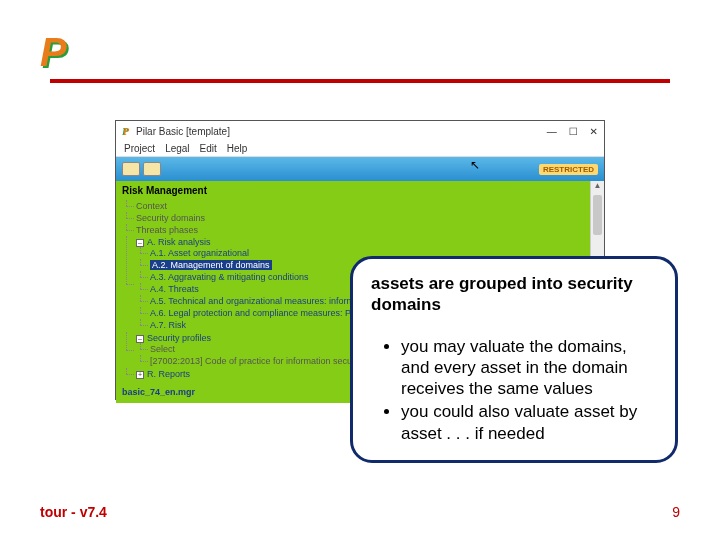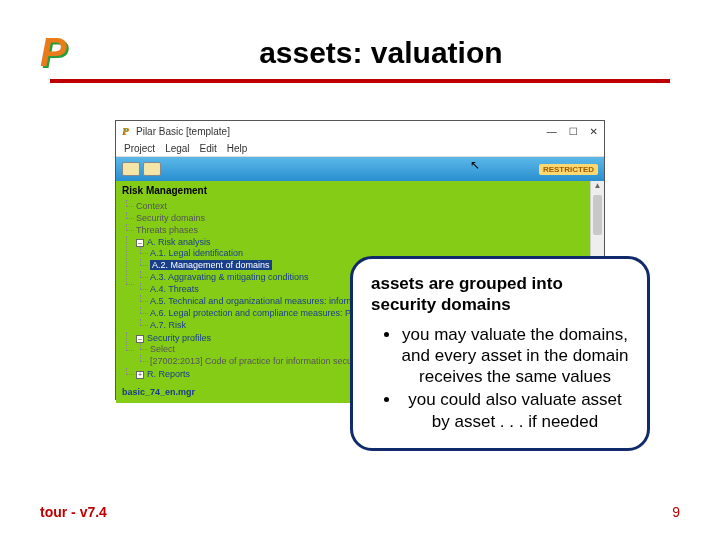--- a/index.html
+++ b/index.html
@@ -45,39 +45,38 @@
 
   .status-footer { position: absolute; left: 6px; bottom: 6px; font-size: 9px; color: #1a3f8a; font-weight: 700; }
   .vscroll { width: 14px; background: #eee; border-left: 1px solid #ccc; position: relative; }
   .vscroll .thumb { position: absolute; top: 14px; left: 2px; right: 2px; height: 40px; background: #c8c8c8; border-radius: 2px; }
   .vscroll .arrow { position: absolute; left: 0; right: 0; height: 12px; text-align: center; font-size: 8px; color: #666; }
   .vscroll .arrow.up { top: 0; }
   .vscroll .arrow.down { bottom: 0; }
 
   .cursor { position: absolute; left: 470px; top: 158px; font-size: 12px; color: #000; pointer-events: none; }
 
-  .callout { position: absolute; left: 350px; top: 256px; width: 300px; background: #fff; border: 3px solid #102a6b; border-radius: 22px; padding: 14px 18px; font-size: 17px; line-height: 1.25; color: #000; }
+  .callout { position: absolute; left: 350px; top: 256px; width: 328px; background: #fff; border: 3px solid #102a6b; border-radius: 22px; padding: 14px 18px; font-size: 17px; line-height: 1.25; color: #000; }
   .callout .lead { font-weight: 700; }
-  .callout ul { list-style: disc; padding-left: 30px; margin-top: 8px; text-align: center; }
+  .callout ul { list-style: disc; padding-left: 30px; margin-top: 20px; }
   .callout li { margin: 2px 0; }
 
   .footer-left { position: absolute; left: 40px; bottom: 20px; font-size: 14px; color: #c00000; font-weight: bold; }
   .footer-right { position: absolute; right: 40px; bottom: 20px; font-size: 14px; color: #c00000; }
 </style>
 </head>
 <body>
 
 <div class="slide">
 
   <div class="title-row">
     <span class="logo">
       <span class="pg">P</span>
       <span class="po">P</span>
     </span>
-    <div class="title-text">assets: valuation</div>
   </div>
   <div class="title-underline"></div>
 
   <div class="app-window">
     <div class="titlebar">
       <span class="appicon"><span class="pg2">P</span><span class="po2">P</span></span>
       <span class="apptitle">Pilar Basic [template]</span>
       <span class="wincontrols">
         <span>—</span>
         <span>☐</span>
@@ -100,21 +99,21 @@
     <div class="app-body">
       <div class="tree-panel tree">
         <div class="tree-root">Risk Management</div>
         <ul>
           <li><span class="plain">Context</span></li>
           <li><span class="plain">Security domains</span></li>
           <li><span class="plain">Threats phases</span></li>
           <li>
             <span class="node-toggle">–</span><span class="node-label">A. Risk analysis</span>
             <ul>
-              <li><span class="node-label">A.1. Legal identification</span></li>
+              <li><span class="node-label">A.1. Asset organizational</span></li>
               <li><span class="node-selected">A.2. Management of domains</span></li>
               <li><span class="node-label">A.3. Aggravating &amp; mitigating conditions</span></li>
               <li><span class="node-label">A.4. Threats</span></li>
               <li><span class="node-label">A.5. Technical and organizational measures: inform...</span></li>
               <li><span class="node-label">A.6. Legal protection and compliance measures: Pers...</span></li>
               <li><span class="node-label">A.7. Risk</span></li>
             </ul>
           </li>
           <li>
             <span class="node-toggle">–</span><span class="node-label">Security profiles</span>

